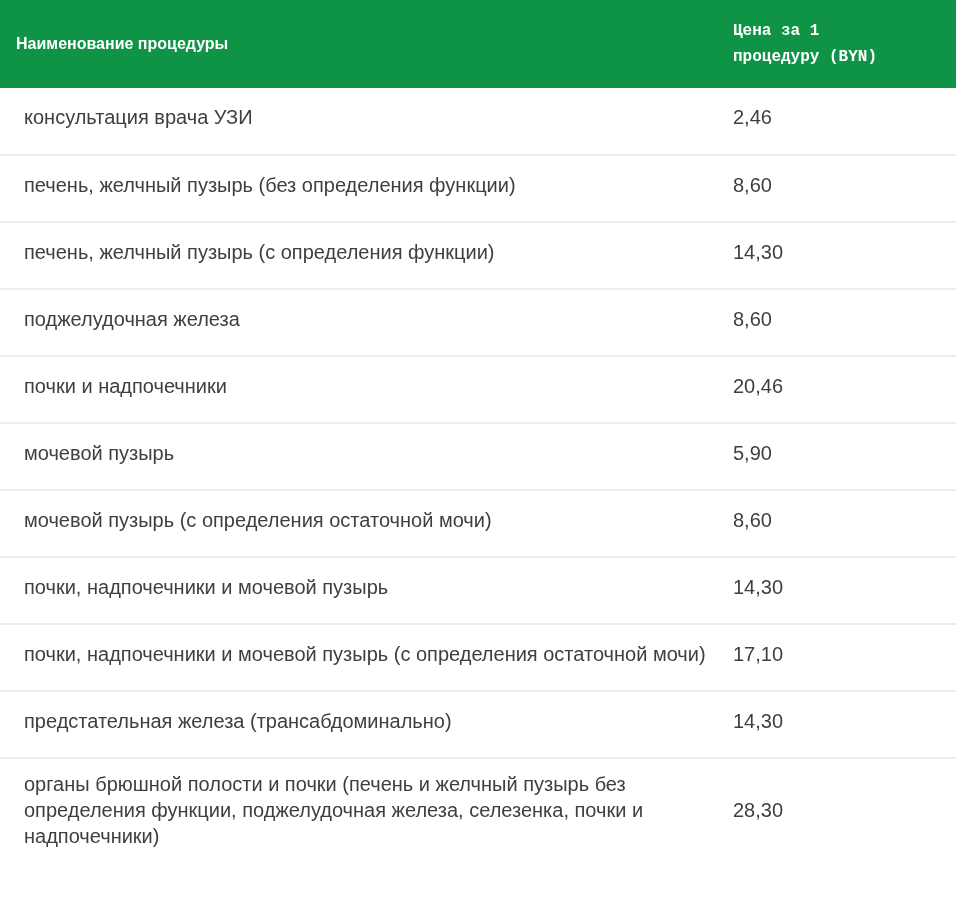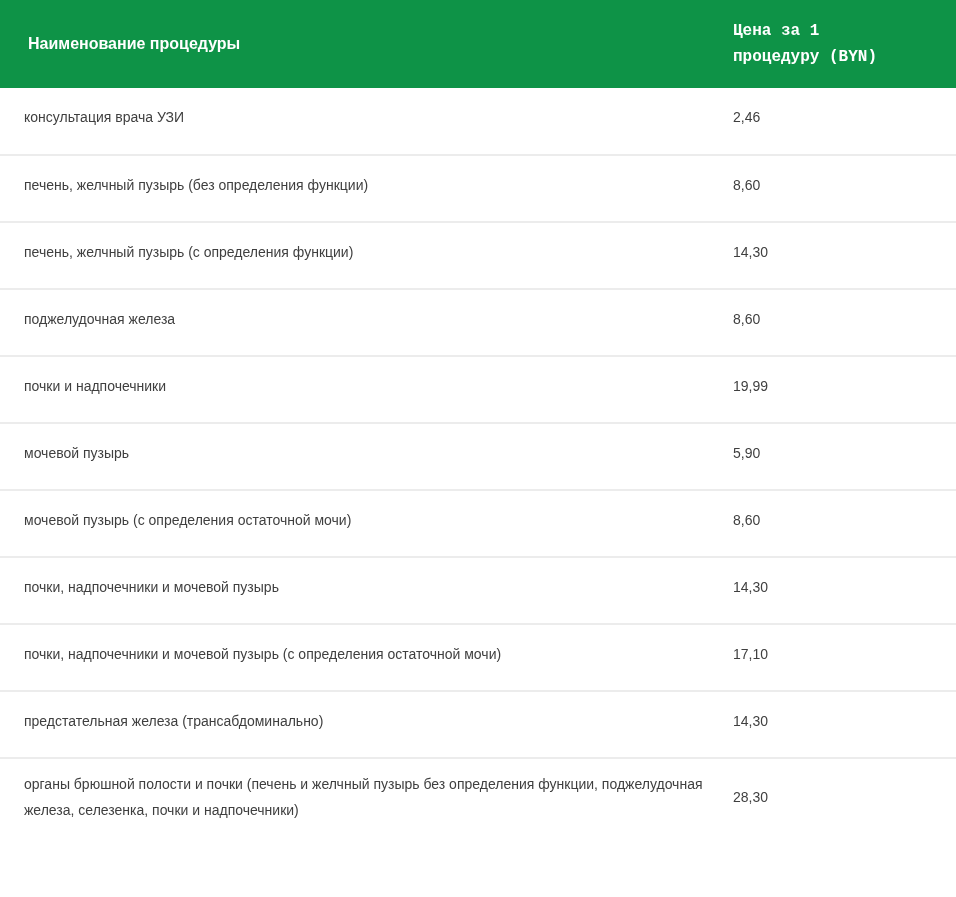--- a/index.html
+++ b/index.html
@@ -31,27 +31,27 @@
   thead th{
     background:var(--header-bg);
     color:var(--header-text);
     font-size:16px;
     font-weight:bold;
     text-align:left;
     vertical-align:middle;
     height:88px;
     line-height:26px;
   }
-  th.col-name{padding-left:28px;}
+  th.col-name{padding-left:16px;}
   th.col-price{padding-right:24px;font-family:Liberation Mono, monospace;}
   th.col-price .th-inner{max-width:172px;}
   tbody td{
     background:var(--row-bg);
     color:var(--row-text);
-    font-size:14px;
+    font-size:20px;
     line-height:26px;
     vertical-align:middle;
     height:67px;
     padding-top:12px;
     padding-bottom:20px;
   }
   tbody td.col-name{padding-left:24px;padding-right:14px;}
   tbody td.col-price{padding-right:24px;}
   tbody tr + tr td{border-top:2px solid var(--divider);margin-top:16px;}
 </style>
@@ -84,21 +84,21 @@
         <tr>
           <td class="col-name">печень, желчный пузырь (с определения функции)</td>
           <td class="col-price">14,30</td>
         </tr>
         <tr>
           <td class="col-name">поджелудочная железа</td>
           <td class="col-price">8,60</td>
         </tr>
         <tr>
           <td class="col-name">почки и надпочечники</td>
-          <td class="col-price">19,99</td>
+          <td class="col-price">20,46</td>
         </tr>
         <tr>
           <td class="col-name">мочевой пузырь</td>
           <td class="col-price">5,90</td>
         </tr>
         <tr>
           <td class="col-name">мочевой пузырь (с определения остаточной мочи)</td>
           <td class="col-price">8,60</td>
         </tr>
         <tr>

